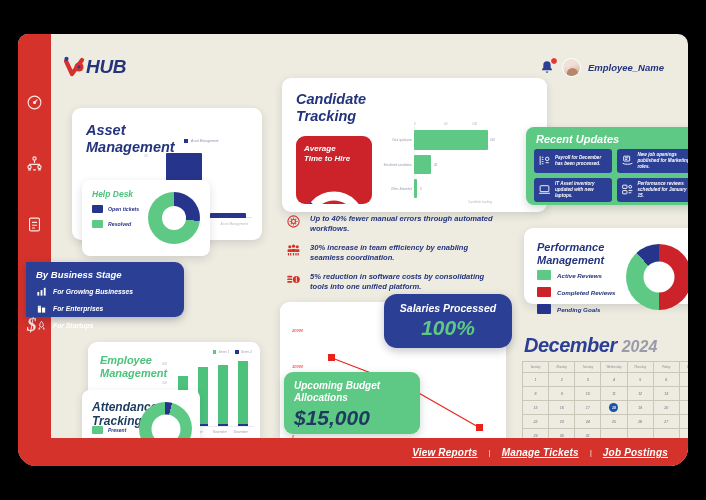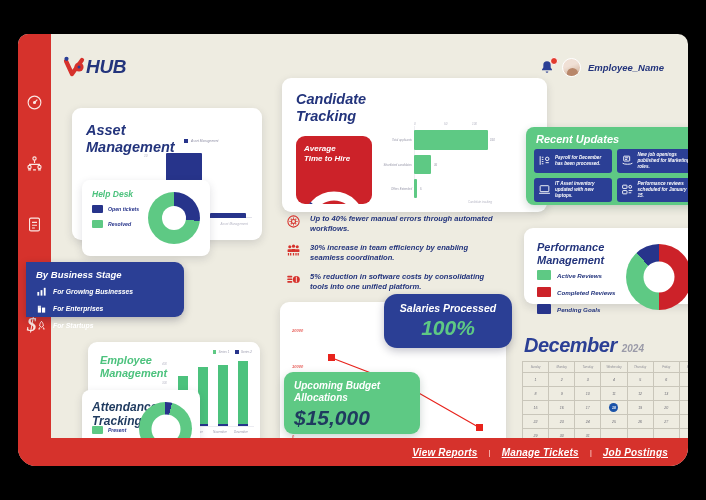--- a/index.html
+++ b/index.html
@@ -232,21 +232,21 @@
   .pf-row { display:flex; align-items:center; gap:6px; }
   .pf-sw { width:14px; height:10px; border-radius:1px; }
   .pf-lbl { font-size:6.2px; font-weight:bold; color:#23347c; }
   #pf-donut { right: 14px; top: 16px; width: 66px; height: 66px; }
   #pf-donut::after { width: 31px; height: 31px; }
 
   
   #cal { position:absolute; left:504px; top:300px; width:184px; height:122px; }
   .cal-head { display:flex; align-items:baseline; gap:5px; margin-left:2px; }
   .cal-m { font-size:20px; font-weight:800; color:#2b3f95; letter-spacing:-.5px; }
-  .cal-y { font-size:10px; font-weight:bold; color:#9a9aa8; }
+  .cal-y { font-size:16px; font-weight:bold; color:#9a9aa8; }
   .cal-grid {
     margin-top:4px; display:grid; grid-template-columns:repeat(7,1fr);
     border-left:.6px solid #c9c6ba; border-top:.6px solid #c9c6ba;
   }
   .cal-cell {
     height:14px; border-right:.6px solid #c9c6ba; border-bottom:.6px solid #c9c6ba;
     display:flex; align-items:center; justify-content:center;
     font-size:3.6px; color:#6f6f78;
   }
   .cal-cell.dow { font-size:2.9px; color:#8a8a93; height:11px; }

